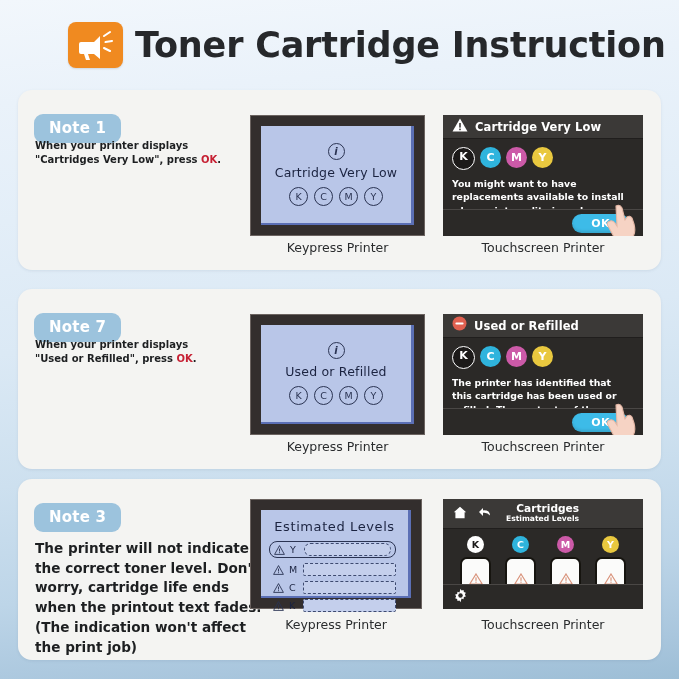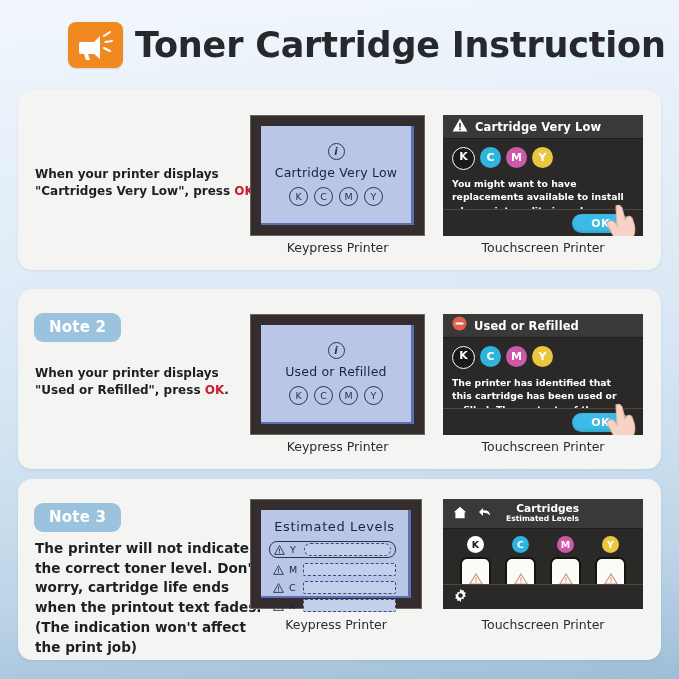--- a/index.html
+++ b/index.html
@@ -33,22 +33,22 @@
   #card2{top:289px;height:180px;}
   #card3{top:479px;height:181px;}
 
   .note-badge{
     position:absolute;left:16px;top:24px;
     background:#9cc3dd;color:#ffffff;border-radius:9px;
     font-size:15px;font-weight:700;padding:5px 15px 6px;
     font-family:"DejaVu Sans", sans-serif;letter-spacing:.2px;
   }
   .note-text{
-    position:absolute;left:17px;top:76px;width:225px;
-    font-size:12px;line-height:1.42;color:#1d1f21;font-weight:600;
+    position:absolute;left:17px;top:49px;width:225px;
+    font-size:10px;line-height:1.42;color:#1d1f21;font-weight:600;
     font-family:"DejaVu Sans", sans-serif;
   }
   #card3 .note-text{top:60px;width:232px;font-size:13.6px;line-height:1.45;}
   .ok-red{color:#c62033;font-weight:700;}
 
   
   .caption{
     position:absolute;font-size:12.5px;color:#2a2c2e;text-align:center;
     font-family:"DejaVu Sans", sans-serif;white-space:nowrap;
   }
@@ -160,20 +160,21 @@
           <line x1="28" y1="7" x2="34" y2="3"></line>
           <line x1="29.5" y1="13" x2="36" y2="12"></line>
           <line x1="28" y1="19" x2="34" y2="22"></line>
         </g>
       </svg>
     </div>
     <div class="title">Toner Cartridge Instruction</div>
   </div>
 
   <div class="card" id="card1">
+    <div class="note-badge">Note 1</div>
     <div class="note-text">
       <span>When your printer displays</span><br>
       <span>"Cartridges Very Low", press </span><span class="ok-red">OK</span><span>.</span>
     </div>
 
     <div class="keypress" style="left:232px;top:25px;width:175px;height:121px;">
       <div class="kp-screen">
         <div class="kp-info-i">i</div>
         <div class="kp-msg">Cartridge Very Low</div>
         <div class="kp-dots">
@@ -212,21 +213,21 @@
       <span class="hand">
         <svg width="34" height="36" viewBox="0 0 34 36">
           <path d="M11 2 q4 -2 6 2 l3 12 2 -3 q3 -2 5 1 l2 6 q3 12 -5 16 -9 4 -15 -3 L3 22 q-2 -4 2 -5 3 -1 5 2 l2 3 Z" fill="#f6d3c4" stroke="#e3b6a4" stroke-width="1.1"></path>
         </svg>
       </span>
     </div>
     <div class="caption" style="left:425px;top:150px;width:200px;">Touchscreen Printer</div>
   </div>
 
   <div class="card" id="card2">
-    <div class="note-badge">Note 2</div>
+    <div class="note-badge">Note 7</div>
     <div class="note-text">
       <span>When your printer displays</span><br>
       <span>"Used or Refilled", press </span><span class="ok-red">OK</span><span>.</span>
     </div>
 
     <div class="keypress" style="left:232px;top:25px;width:175px;height:121px;">
       <div class="kp-screen">
         <div class="kp-info-i">i</div>
         <div class="kp-msg">Used or Refilled</div>
         <div class="kp-dots">

